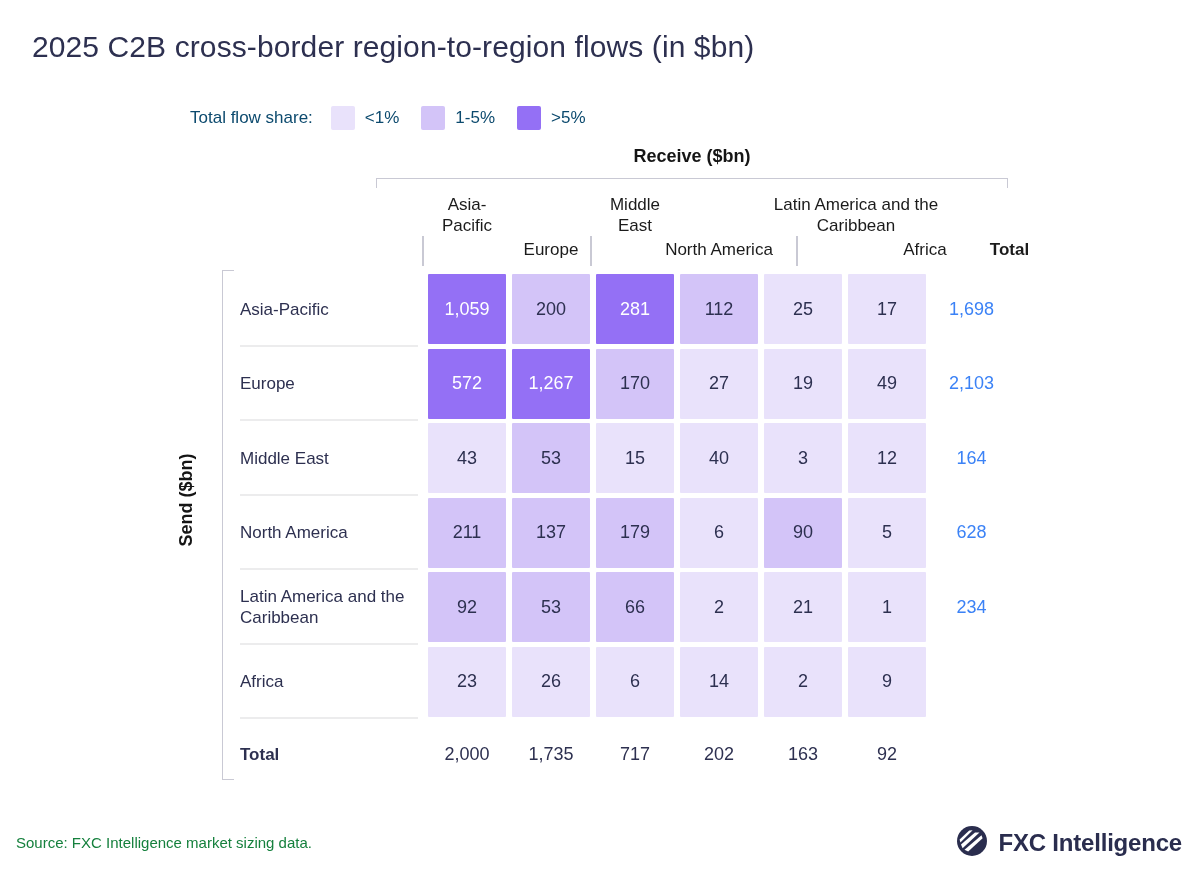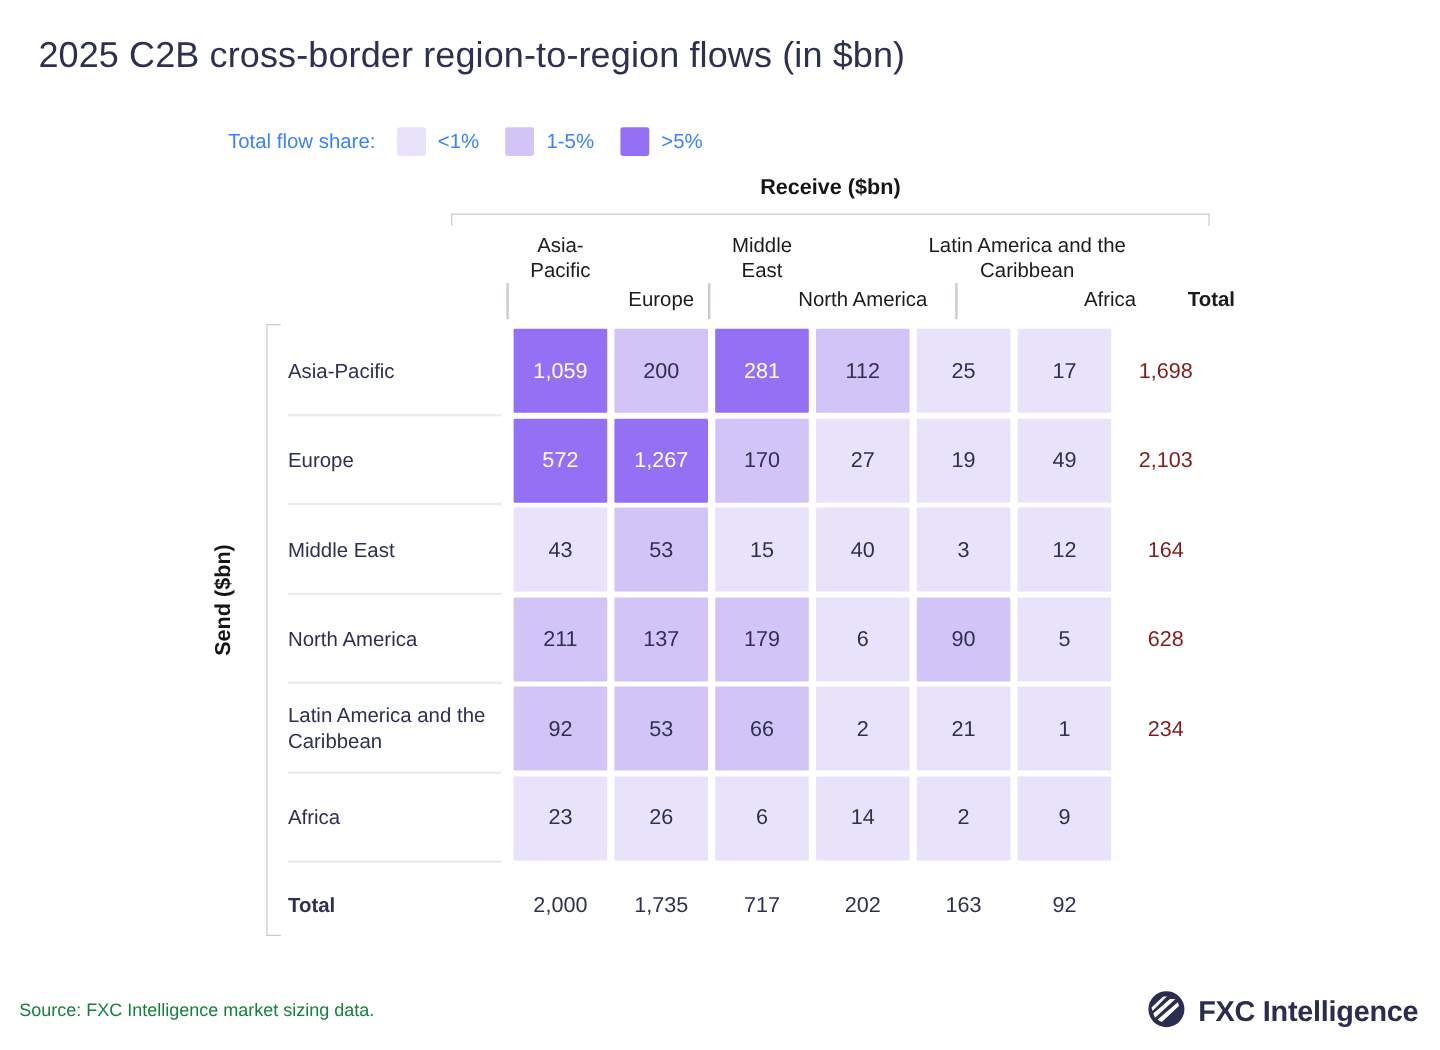--- a/index.html
+++ b/index.html
@@ -16,21 +16,21 @@
   #title {
     position: absolute; left: 32px; top: 30px;
     font-size: 30px; font-weight: 400; color: #2d3050;
     letter-spacing: .1px; white-space: nowrap;
   }
 
   
   #legend {
     position: absolute; left: 190px; top: 106px;
     display: flex; align-items: center; gap: 0;
-    font-size: 17px; color: #3b82f6;
+    font-size: 17px; color: #0c4a6e;
   }
   #legend .legend-title { margin-right: 18px; white-space: nowrap; }
   #legend .legend-item { display: flex; align-items: center; margin-right: 22px; }
   #legend .swatch {
     width: 24px; height: 24px; border-radius: 2px; margin-right: 10px;
     display: inline-block;
   }
   #legend .legend-label { white-space: nowrap; font-size: 17px; }
 
   
@@ -105,21 +105,21 @@
     width: 78px; height: 70px; margin: 2px 3px;
     display: flex; align-items: center; justify-content: center;
     font-size: 18px; border-radius: 1px;
   }
   .cell.lvl1 { background: #e9e2fb; color: #2d3050; }
   .cell.lvl2 { background: #d3c4f8; color: #2d3050; }
   .cell.lvl3 { background: #9470f5; color: #ffffff; }
   .row-total {
     width: 85px; height: 70px; margin: 2px 0;
     display: flex; align-items: center; justify-content: center;
-    font-size: 18px; color: #7f1d1d;
+    font-size: 18px; color: #3b82f6;
   }
 
   
   #total-row {
     position: absolute; left: 240px; top: 725px;
     display: flex; align-items: center; height: 58px;
   }
   #total-row .row-label { font-weight: 700; color: #2d3050; }
   #total-row .tcell {
     width: 84px; text-align: center; font-size: 18px; color: #2d3050;

